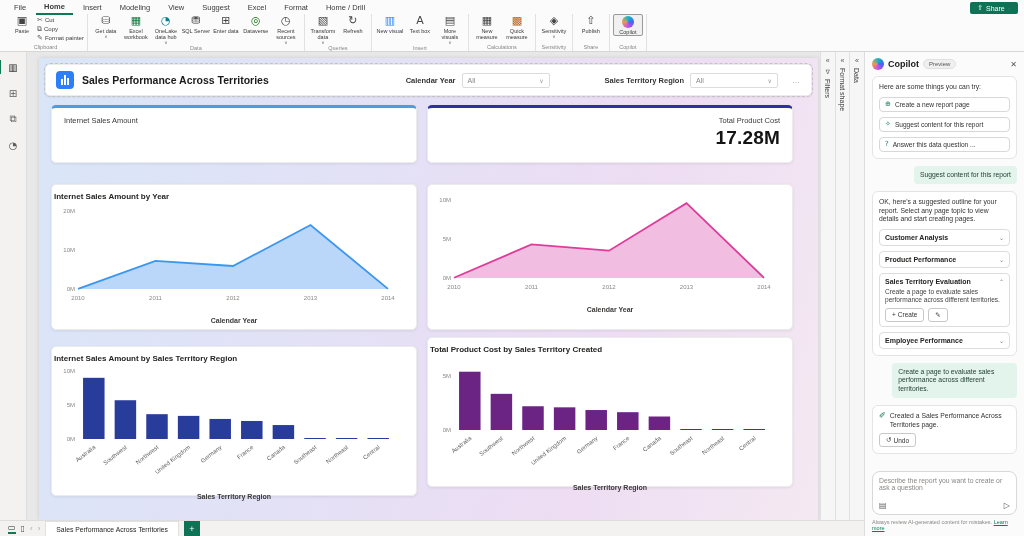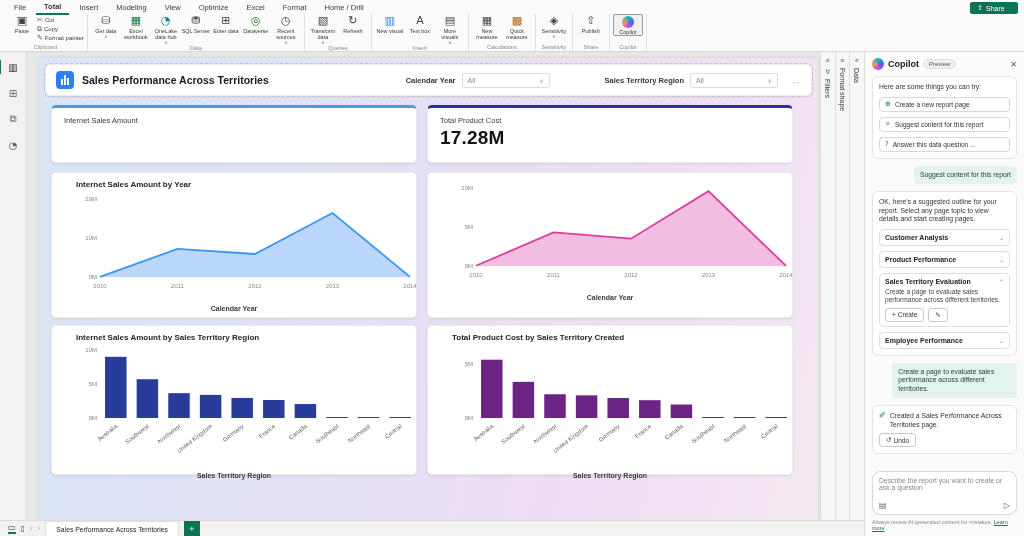--- a/index.html
+++ b/index.html
@@ -59,21 +59,21 @@
   .slicer-box { width:88px; height:15px; border:1px solid #dcdcdc; border-radius:2px;
     display:flex; align-items:center; justify-content:space-between; padding:0 5px;
     font-size:7px; color:#8a8886; background:#fff; }
   .slicer-box .caret { font-size:6px; color:#999; }
   #hdr-more { margin-left:14px; color:#9a9a9a; font-size:8px; letter-spacing:1px; }
 
   .kpi-card { height:58px; padding:8px 12px 0; border-top:3px solid #4e9ce0; }
   .kpi-title { font-size:7.5px; color:#3b3a39; }
   .kpi-value { font-size:19px; font-weight:600; color:#141414; margin-top:2px; letter-spacing:.2px; }
 
-  .chart-card { padding:7px 24px 2px; }
+  .chart-card { padding:7px 2px 2px;margin-top:12px; }
   .chart-title { font-size:8px; font-weight:bold; color:#252423; margin-bottom:2px; }
   .axis-title { font-size:7px; font-weight:bold; color:#3b3a39; text-align:center; }
   svg text { font-family:"Liberation Sans","DejaVu Sans",sans-serif; }
 
   
   #side-strips { position:absolute; right:160px; top:52px; bottom:16px; width:44px; display:flex; }
   .strip { width:14.6px; background:#f6f6f6; border-left:1px solid #e0e0e0; display:flex;
     flex-direction:column; align-items:center; padding-top:5px; gap:4px; }
   .strip .chev { font-size:7px; color:#555; }
   .strip .sicon { font-size:6px; color:#555; }
@@ -126,25 +126,25 @@
     font-size:6.8px; color:#252423; border:1px solid #e0e0e0; border-bottom:none; }
   #add-page { width:16px; height:16px; background:#0e7257; color:#fff; display:flex;
     align-items:center; justify-content:center; font-size:9px; }
 </style>
 </head>
 <body>
 
 <div id="ribbon">
   <div id="tabs-row">
       <span class="rtab">File</span>
-      <span class="rtab active">Total</span>
+      <span class="rtab active">Home</span>
       <span class="rtab">Insert</span>
       <span class="rtab">Modeling</span>
       <span class="rtab">View</span>
-      <span class="rtab">Optimize</span>
+      <span class="rtab">Suggest</span>
       <span class="rtab">Excel</span>
       <span class="rtab">Format</span>
       <span class="rtab">Home / Drill</span>
     </div>
   <div id="share-btn">
     <span class="icon">⇧</span>
     <span>Share</span>
     <span class="caret">∨</span>
   </div>
   <div id="ribbon-groups">
@@ -321,21 +321,21 @@
           <span>All</span>
           <span class="caret">∨</span>
         </span>
       </div>
       <div id="hdr-more">…</div>
     </div>
 
     <div class="vcard kpi-card" style="left: 12px; top: 47px; width: 366px; border-top-color: rgb(78, 156, 224);">
       <div class="kpi-title">Internet Sales Amount</div>
     </div>
-    <div class="vcard kpi-card" style="left: 388px; top: 47px; width: 366px; border-top-color: rgb(47, 47, 162);">
+    <div class="vcard kpi-card" style="left: 388px; top: 47px; width: 366px; border-top-color: rgb(47, 47, 162); text-align: right;">
       <div class="kpi-title">Total Product Cost</div>
       <div class="kpi-value">17.28M</div>
     </div>
 
     <div class="vcard chart-card" style="left:12px; top:114px; width:366px; height:146px;">
       <div class="chart-title">Internet Sales Amount by Year</div>
       <svg viewBox="0 0 346 110" width="346" height="110">
           <polygon points="24,85.805 101.5,57.92 179,62.989999999999995 256.5,22.040000000000006 334,85.844 334,86 24,86" fill="#aecff8" fill-opacity="0.85"></polygon>
           <polyline points="24,85.805 101.5,57.92 179,62.989999999999995 256.5,22.040000000000006 334,85.844" fill="none" stroke="#3a96f0" stroke-width="1.8"></polyline>
           <text x="21" y="88" text-anchor="end" font-size="6" fill="#8a8886">0M</text>
@@ -358,21 +358,21 @@
           <text x="21" y="10" text-anchor="end" font-size="6" fill="#8a8886">10M</text>
           <text x="24" y="97" text-anchor="middle" font-size="6" fill="#8a8886">2010</text>
           <text x="101.5" y="97" text-anchor="middle" font-size="6" fill="#8a8886">2011</text>
           <text x="179" y="97" text-anchor="middle" font-size="6" fill="#8a8886">2012</text>
           <text x="256.5" y="97" text-anchor="middle" font-size="6" fill="#8a8886">2013</text>
           <text x="334" y="97" text-anchor="middle" font-size="6" fill="#8a8886">2014</text>
         </svg>
       <div class="axis-title">Calendar Year</div>
     </div>
 
-    <div class="vcard chart-card" style="left:12px; top:267px; width:366px; height:150px;">
+    <div class="vcard chart-card" style="left:12px; top:276px; width:366px; height:150px;">
       <div class="chart-title">Internet Sales Amount by Sales Territory Region</div>
       <svg viewBox="0 0 346 124" width="346" height="124">
           <text x="21" y="76" text-anchor="end" font-size="6" fill="#8a8886">0M</text>
           <text x="21" y="42" text-anchor="end" font-size="6" fill="#8a8886">5M</text>
           <text x="21" y="8" text-anchor="end" font-size="6" fill="#8a8886">10M</text>
           <rect x="29.056" y="12.799999999999997" width="21.488000000000003" height="61.2" fill="#283c9c"></rect>
           <text x="41.8" y="83" text-anchor="end" font-size="6" fill="#605e5c" transform="rotate(-38 41.8 83)">Australia</text>
           <rect x="60.656" y="35.239999999999995" width="21.488000000000003" height="38.760000000000005" fill="#283c9c"></rect>
           <text x="73.4" y="83" text-anchor="end" font-size="6" fill="#605e5c" transform="rotate(-38 73.4 83)">Southwest</text>
           <rect x="92.256" y="49.18" width="21.488000000000003" height="24.82" fill="#283c9c"></rect>

